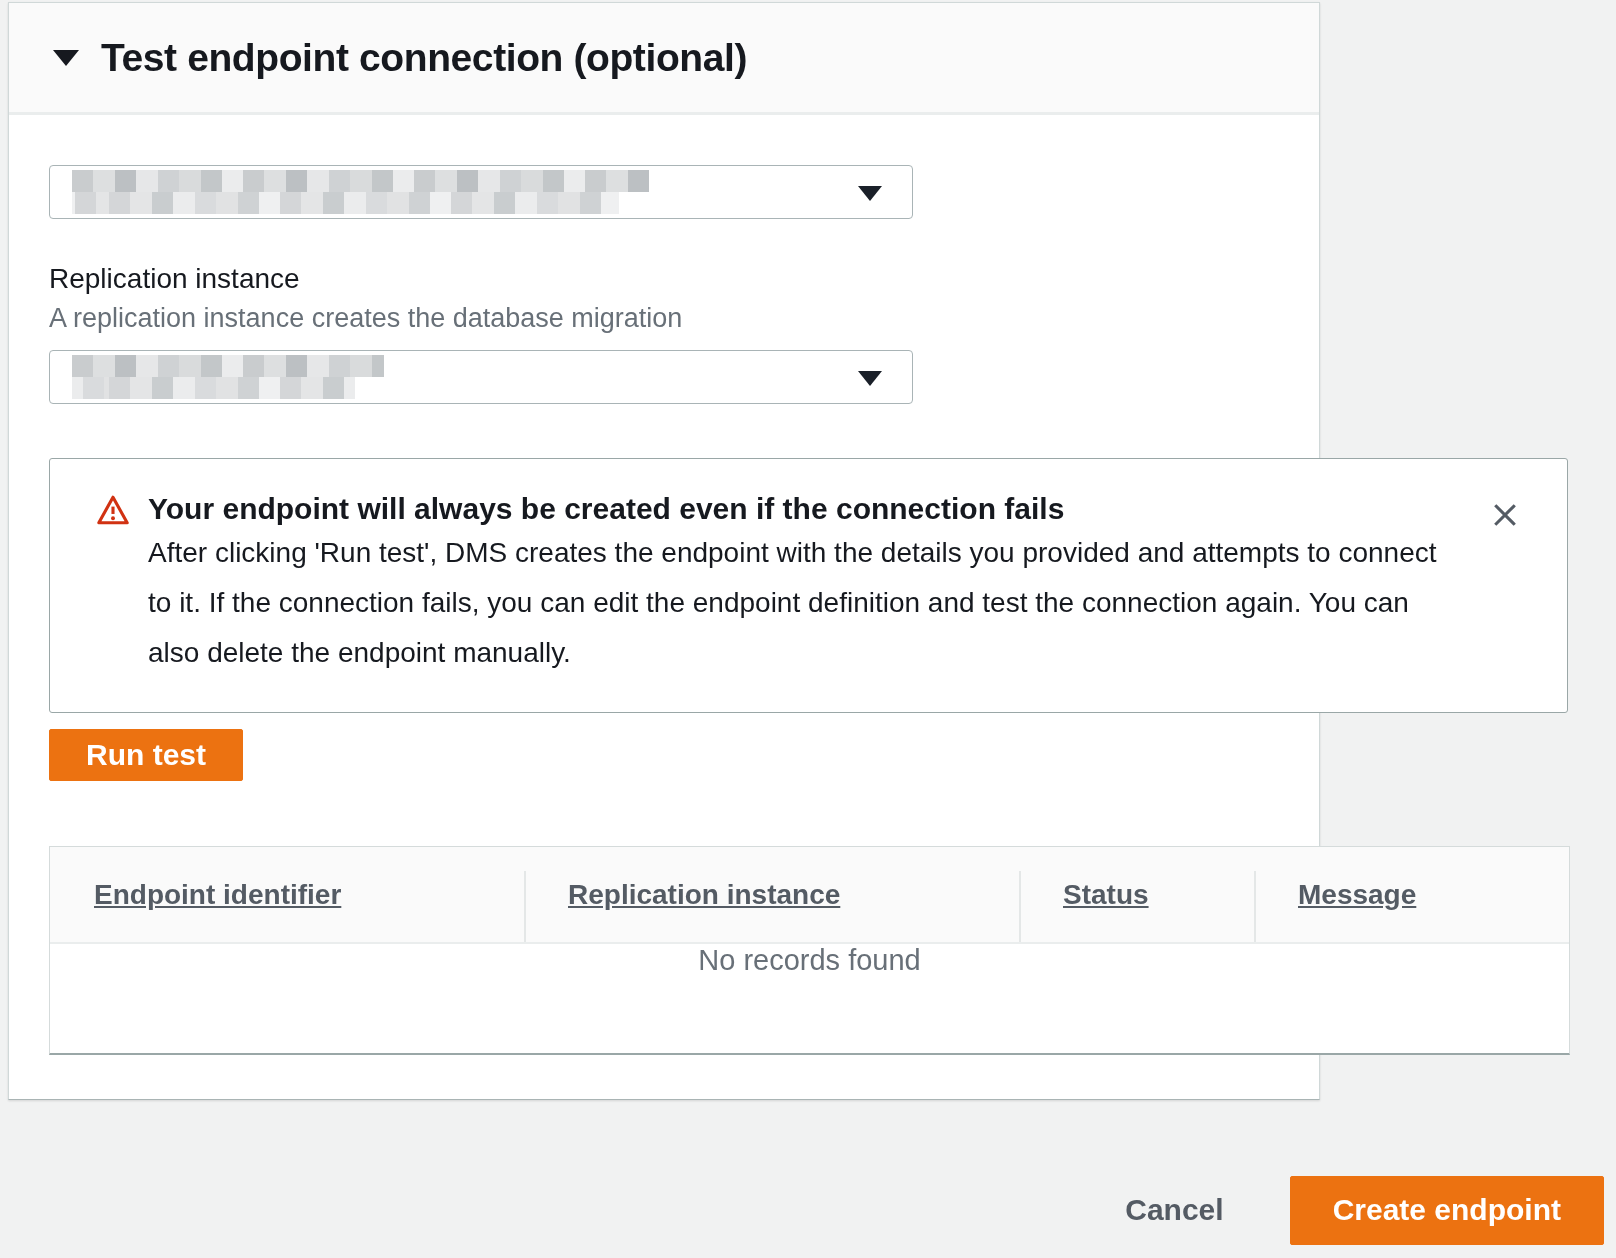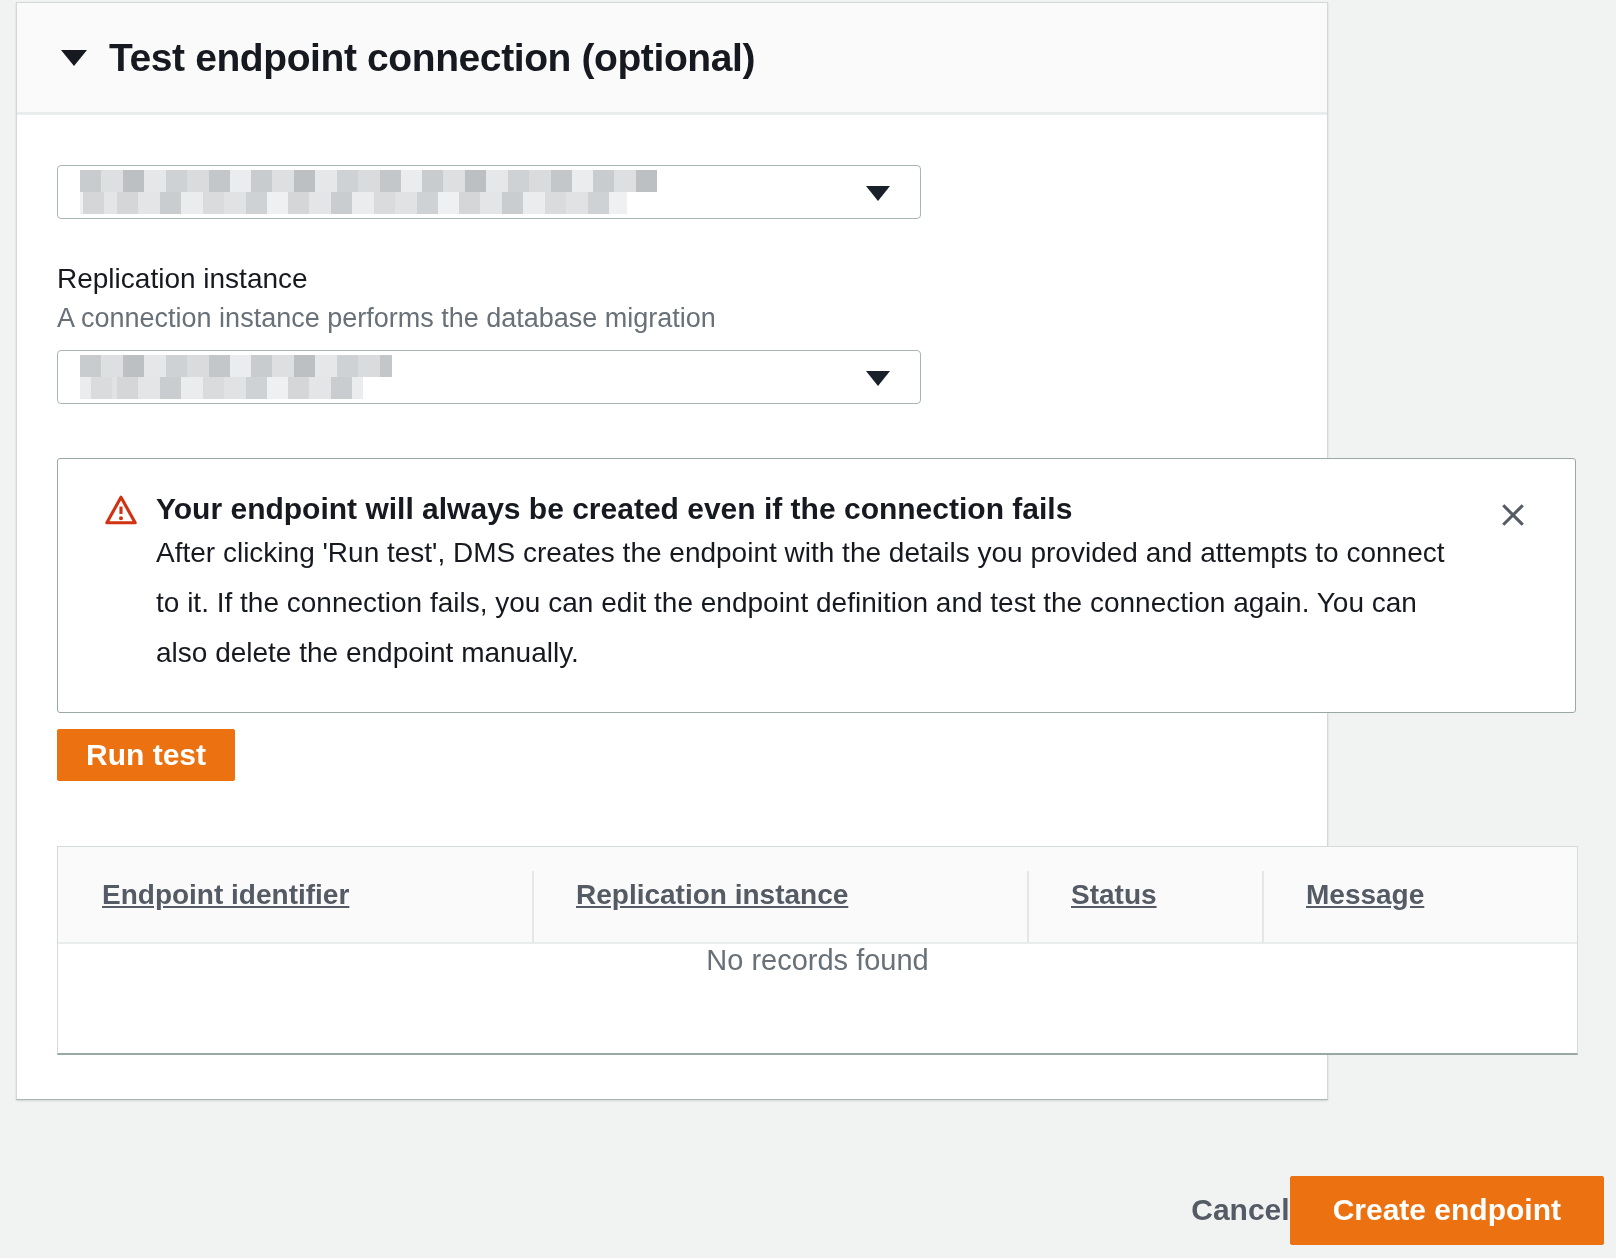--- a/index.html
+++ b/index.html
@@ -7,21 +7,21 @@
   body {
     font-family: "Liberation Sans", sans-serif;
     background:#f1f2f2;
     color:#16191f;
     position:relative;
     overflow:hidden;
   }
 
   
   .card {
-    position:absolute; left:16px; top:2px; width:1312px; height:1098px;
+    position:absolute; left:8px; top:2px; width:1312px; height:1098px;
     background:#ffffff;
     border:1px solid #d0d8d8;
     border-bottom-color:#a9b4b4;
     box-shadow:0 1px 2px rgba(0,0,0,.12);
   }
   .card-header {
     height:112px; background:#fafafa; border-bottom:3px solid #eaeded;
     display:flex; align-items:center; padding:0 44px; gap:22px;
     cursor:pointer;
   }
@@ -90,21 +90,21 @@
 
   
   .btn-primary {
     display:inline-flex; align-items:center; justify-content:center;
     background:#ec7211; color:#fff;
     border:1px solid #ec7211; border-radius:2px;
     font-family:"Liberation Sans", sans-serif;
     font-size:30px; font-weight:700;
     cursor:pointer;
   }
-  .run-test-btn { margin-top:16px; height:52px; padding:0 28px; }
+  .run-test-btn { margin-top:16px; height:52px; padding:0 36px; }
 
   
   .results-table {
     margin-top:65px;
     width:1521px;
     border:1px solid #d5dbdb;
     border-bottom:2px solid #9aa7a7;
     background:#fff;
   }
   .thead {
@@ -126,21 +126,21 @@
   .th-col3 { width:235px; }
   .th-col4 { flex:1; }
   .empty-row {
     height:109px; display:flex; align-items:flex-start; justify-content:center;
     font-size:29px; color:#687078;
   }
 
   
   .footer-actions {
     position:absolute; top:1181px; right:12px; height:58px;
-    display:flex; align-items:center; 
+    display:flex; align-items:center; gap:66px;
   }
   .btn-link {
     background:none; border:none; cursor:pointer;
     font-family:"Liberation Sans", sans-serif;
     font-size:30px; font-weight:700; color:#545b64;
   }
   .create-btn { height:69px; padding:0 42px; }
 </style>
 </head>
 <body>
@@ -159,21 +159,21 @@
         <div class="mosaic vpc-mosaic">
           <div class="r r1"></div>
             <div class="r r2"></div>
         </div>
         <span class="select-caret"></span>
       </div>
     </div>
 
     <div class="field field-ri">
       <div class="field-label">Replication instance</div>
-      <div class="field-desc">A connection instance performs the database migration</div>
+      <div class="field-desc">A replication instance creates the database migration</div>
       <div class="select" role="combobox">
         <div class="mosaic ri-mosaic">
           <div class="r r1"></div>
             <div class="r r2"></div>
         </div>
         <span class="select-caret"></span>
       </div>
     </div>
 
     <div class="alert" role="alert">

